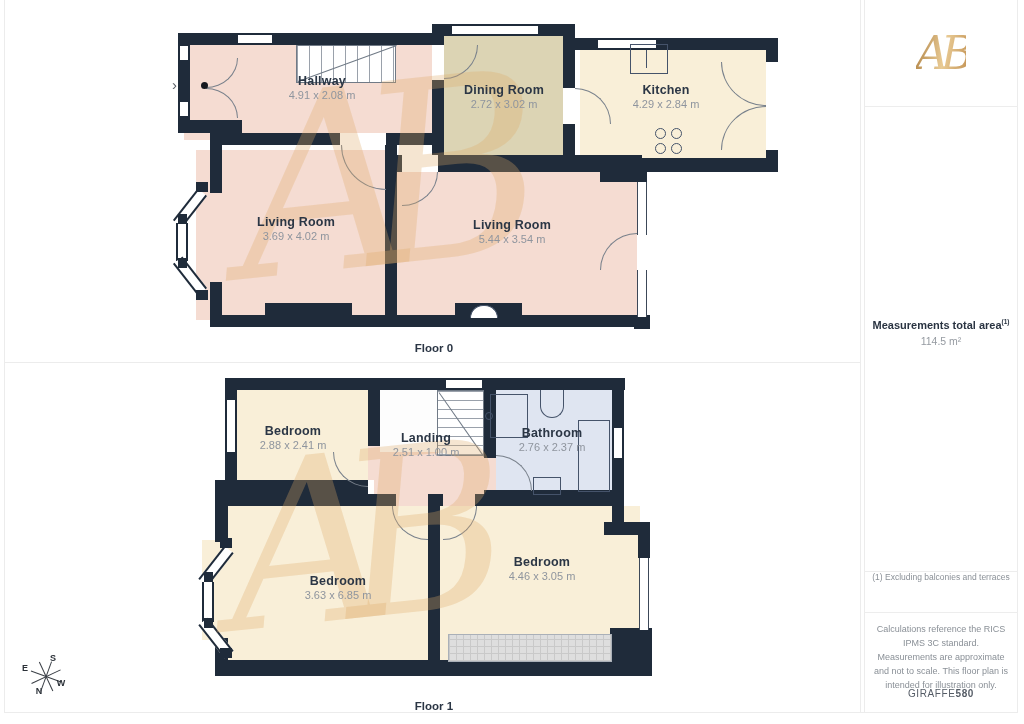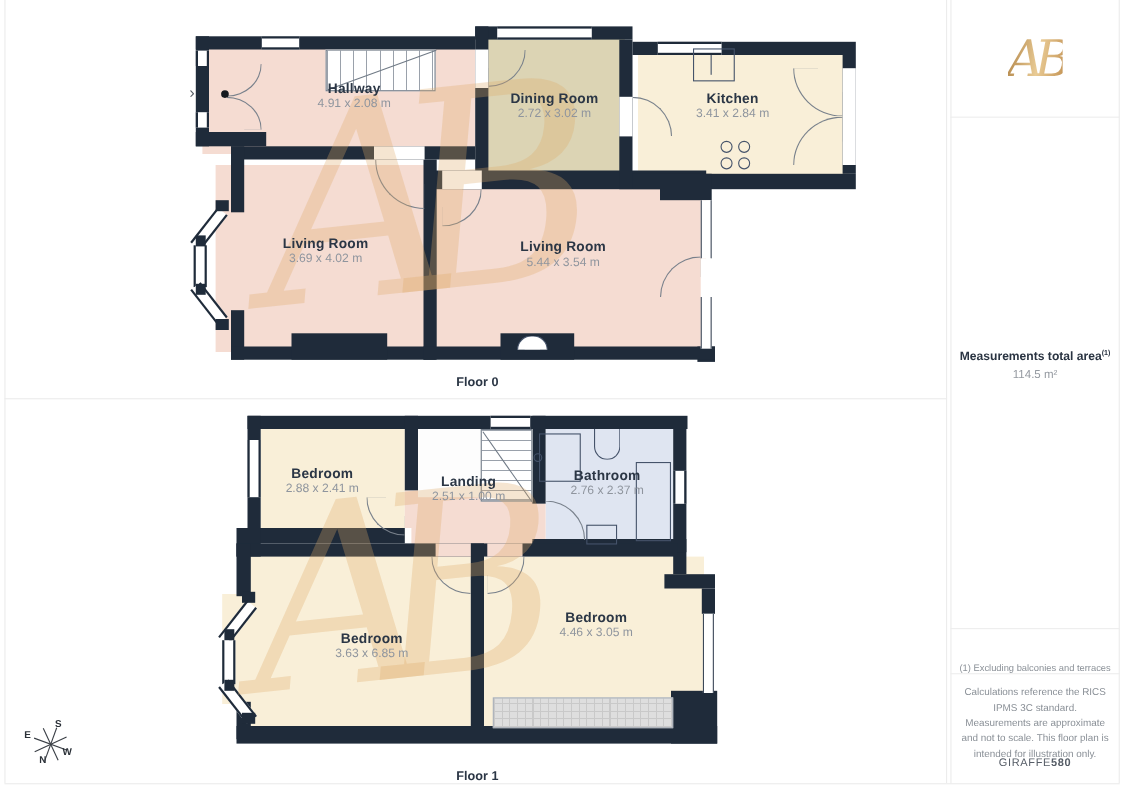--- a/index.html
+++ b/index.html
@@ -127,21 +127,21 @@
   <div class="lbl" style="left:322px;top:87px">
     <div class="rname">Hallway</div>
     <div class="rdims">4.91 x 2.08 m</div>
   </div>
   <div class="lbl" style="left:504px;top:96px">
     <div class="rname">Dining Room</div>
     <div class="rdims">2.72 x 3.02 m</div>
   </div>
   <div class="lbl" style="left:666px;top:96px">
     <div class="rname">Kitchen</div>
-    <div class="rdims">3.41 x 2.84 m</div>
+    <div class="rdims">4.29 x 2.84 m</div>
   </div>
   <div class="lbl" style="left:296px;top:228px">
     <div class="rname">Living Room</div>
     <div class="rdims">3.69 x 4.02 m</div>
   </div>
   <div class="lbl" style="left:512px;top:231px">
     <div class="rname">Living Room</div>
     <div class="rdims">5.44 x 3.54 m</div>
   </div>
   <div class="floor-lbl" style="left:434px;top:348px">Floor 0</div>
@@ -243,21 +243,21 @@
 
   <div class="sb-sec" style="top:0;height:107px;border-bottom:1px solid #ededed;display:flex;align-items:center;justify-content:center">
     <span class="sb-logo">AB</span>
   </div>
   <div class="sb-sec" style="top:107px;height:465px;border-bottom:1px solid #ededed">
     <div style="position:absolute;left:0;width:100%;top:211px;text-align:center">
       <div class="sb-area-label"><span>Measurements total area</span><sup>(1)</sup></div>
       <div class="sb-area-value">114.5 m²</div>
     </div>
   </div>
-  <div class="sb-sec" style="top:572px;height:41px;border-bottom:1px solid #ededed;display:flex;align-items:flex-end;justify-content:center">
+  <div class="sb-sec" style="top:572px;height:41px;border-bottom:1px solid #ededed;display:flex;align-items:flex-start;justify-content:center">
     <div class="sb-note" style="padding:0 6px;text-align:center">(1) Excluding balconies and terraces</div>
   </div>
   <div class="sb-sec" style="top:613px;height:99px">
     <div class="sb-par" style="padding:10px 9px 0;text-align:center">Calculations reference the RICS IPMS 3C standard. Measurements are approximate and not to scale. This floor plan is intended for illustration only.</div>
     <div class="brand" style="position:absolute;left:0;width:100%;top:75px;text-align:center"><span>GIRAFFE</span><b>580</b></div>
   </div>
 
 </div>
 
 </body></html>

